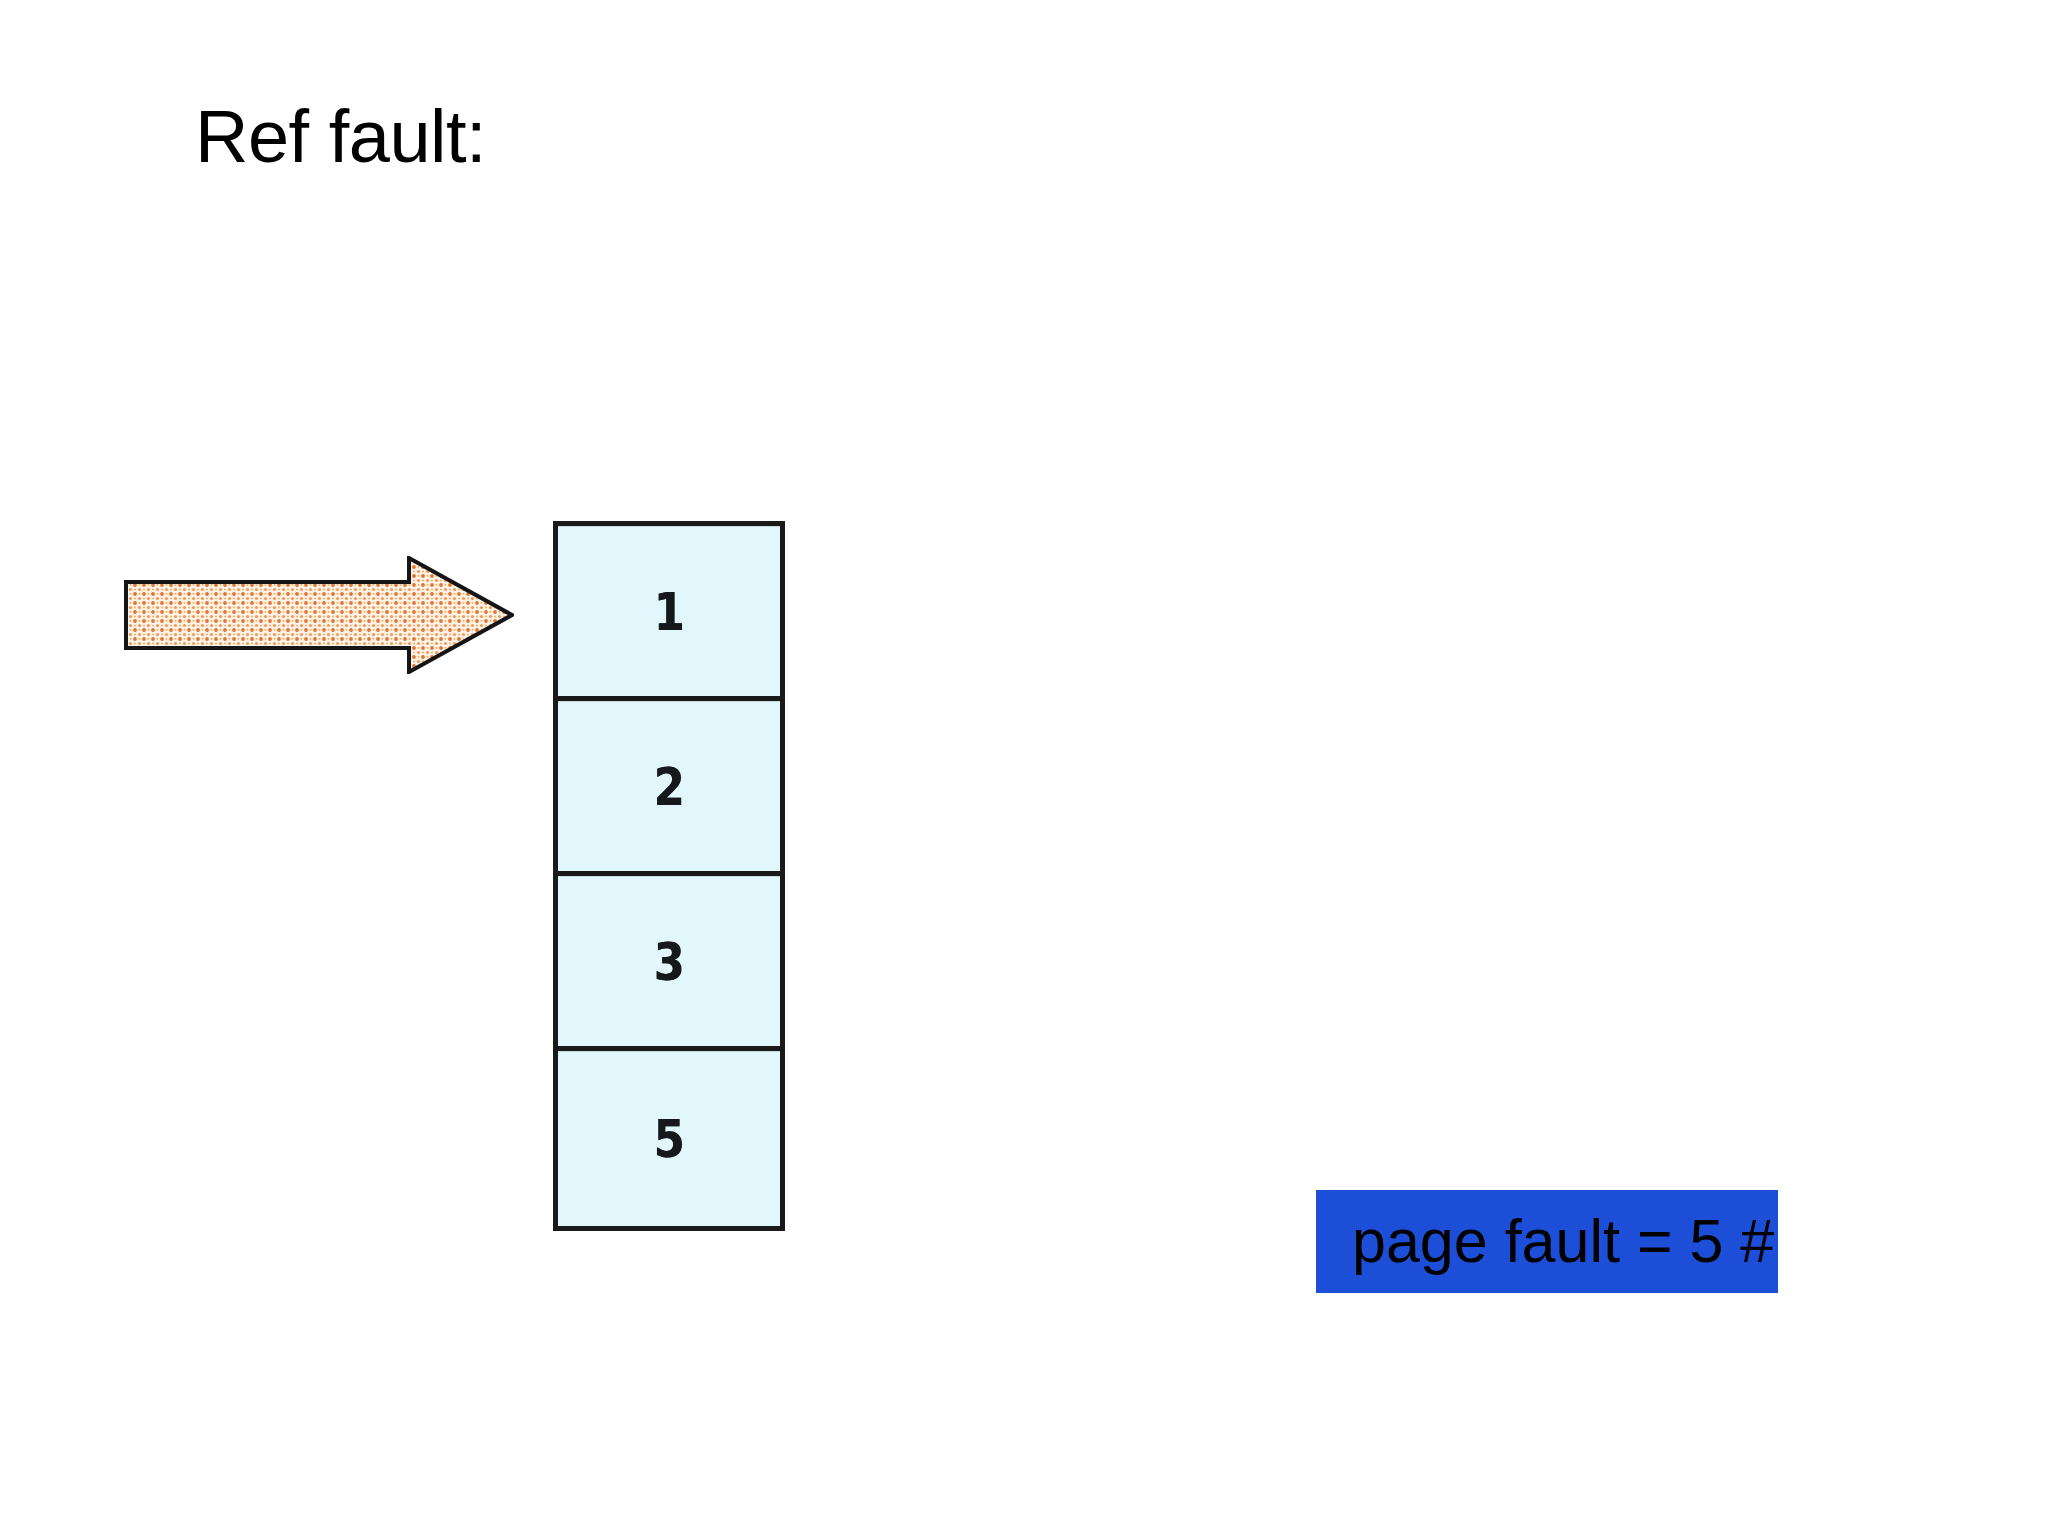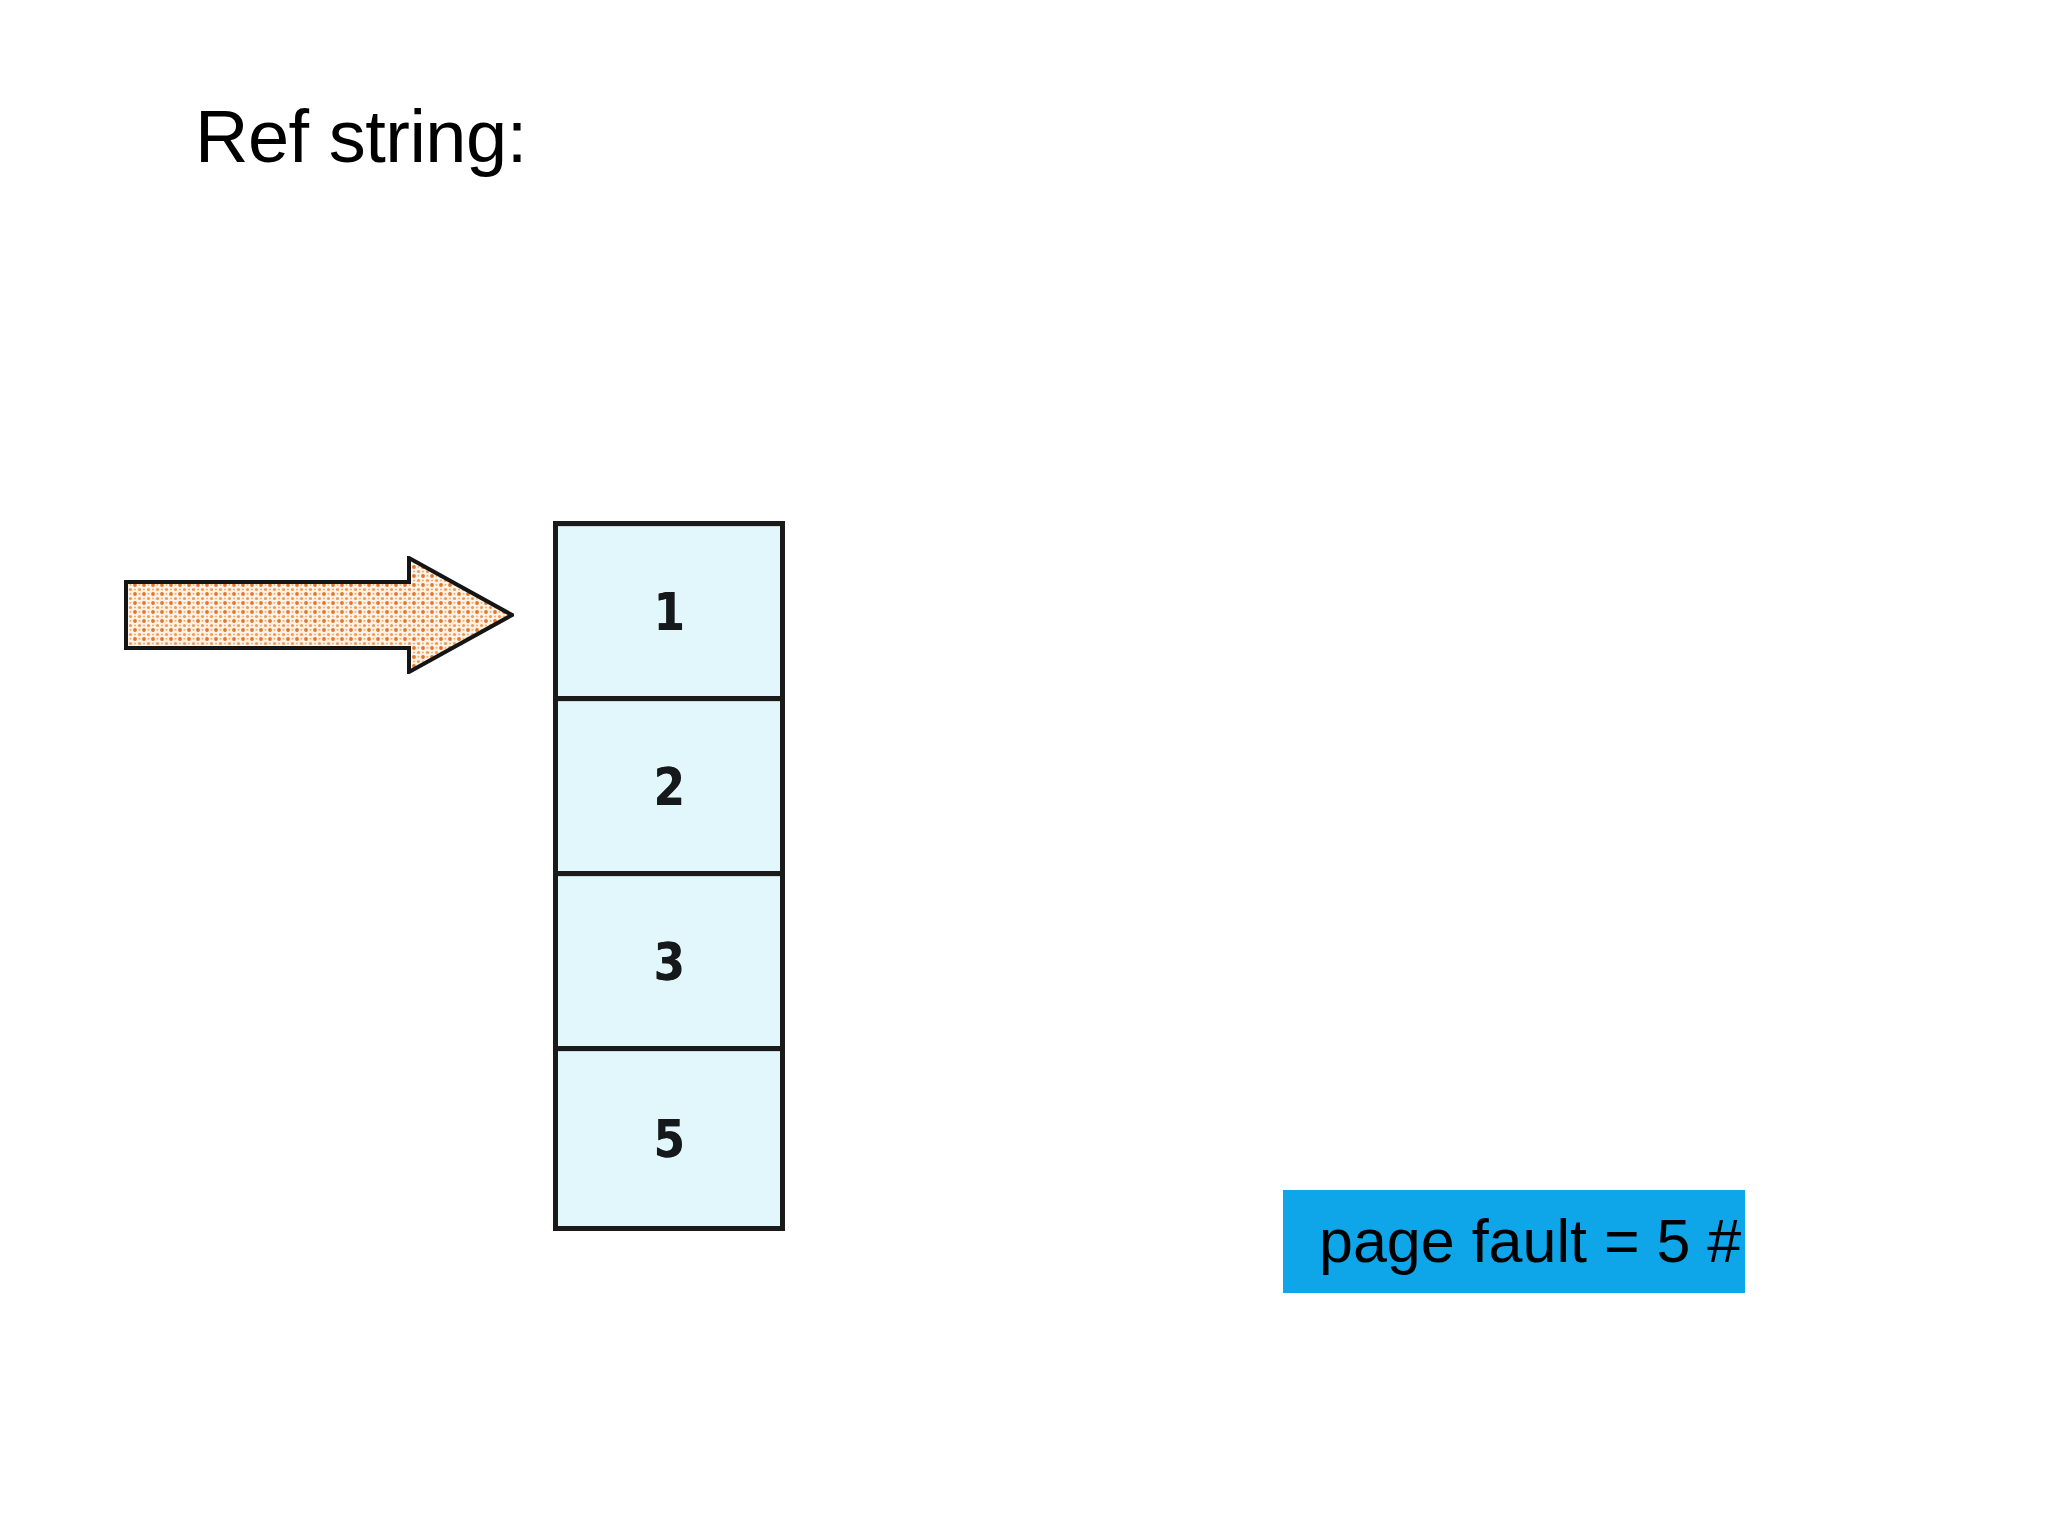--- a/index.html
+++ b/index.html
@@ -93,46 +93,46 @@
     color: #15191b;
     letter-spacing: 0;
     line-height: 1;
     transform: scaleX(0.86);
     text-shadow: 0.5px 0 0 #15191b;
   }
 
   
   .pagefault-badge {
     position: absolute;
-    left: 1283px;
+    left: 1316px;
     top: 1190px;
     width: 462px;
     height: 103px;
-    background: #0ea5e9;
+    background: #1d4ed8;
     display: flex;
     align-items: center;
     box-sizing: border-box;
     padding-left: 36px;
   }
   .pagefault-text {
     font-family: "Liberation Sans", sans-serif;
     font-size: 61px;
     font-weight: 400;
     color: #000000;
     line-height: 1;
     white-space: pre;
   }
 </style>
 </head>
 <body style="background: rgb(255, 255, 255);">
 
 <div id="slide">
 
   <div class="refstring-row">
-    <span class="refstring-label">Ref string:</span>
+    <span class="refstring-label">Ref fault:</span>
   </div>
 
   <div class="arrow-wrap">
     <svg width="390" height="118" viewBox="0 0 390 118" xmlns="http://www.w3.org/2000/svg">
       <defs>
         <pattern id="dotfill" width="9" height="9" patternUnits="userSpaceOnUse">
           <rect width="9" height="9" fill="#fdf3e8"></rect>
           <circle cx="2" cy="2" r="1.9" fill="#e2762c"></circle>
           <circle cx="6.5" cy="6.5" r="1.6" fill="#ef9c54"></circle>
           <circle cx="6.5" cy="1.8" r="1.1" fill="#f3b47c"></circle>

